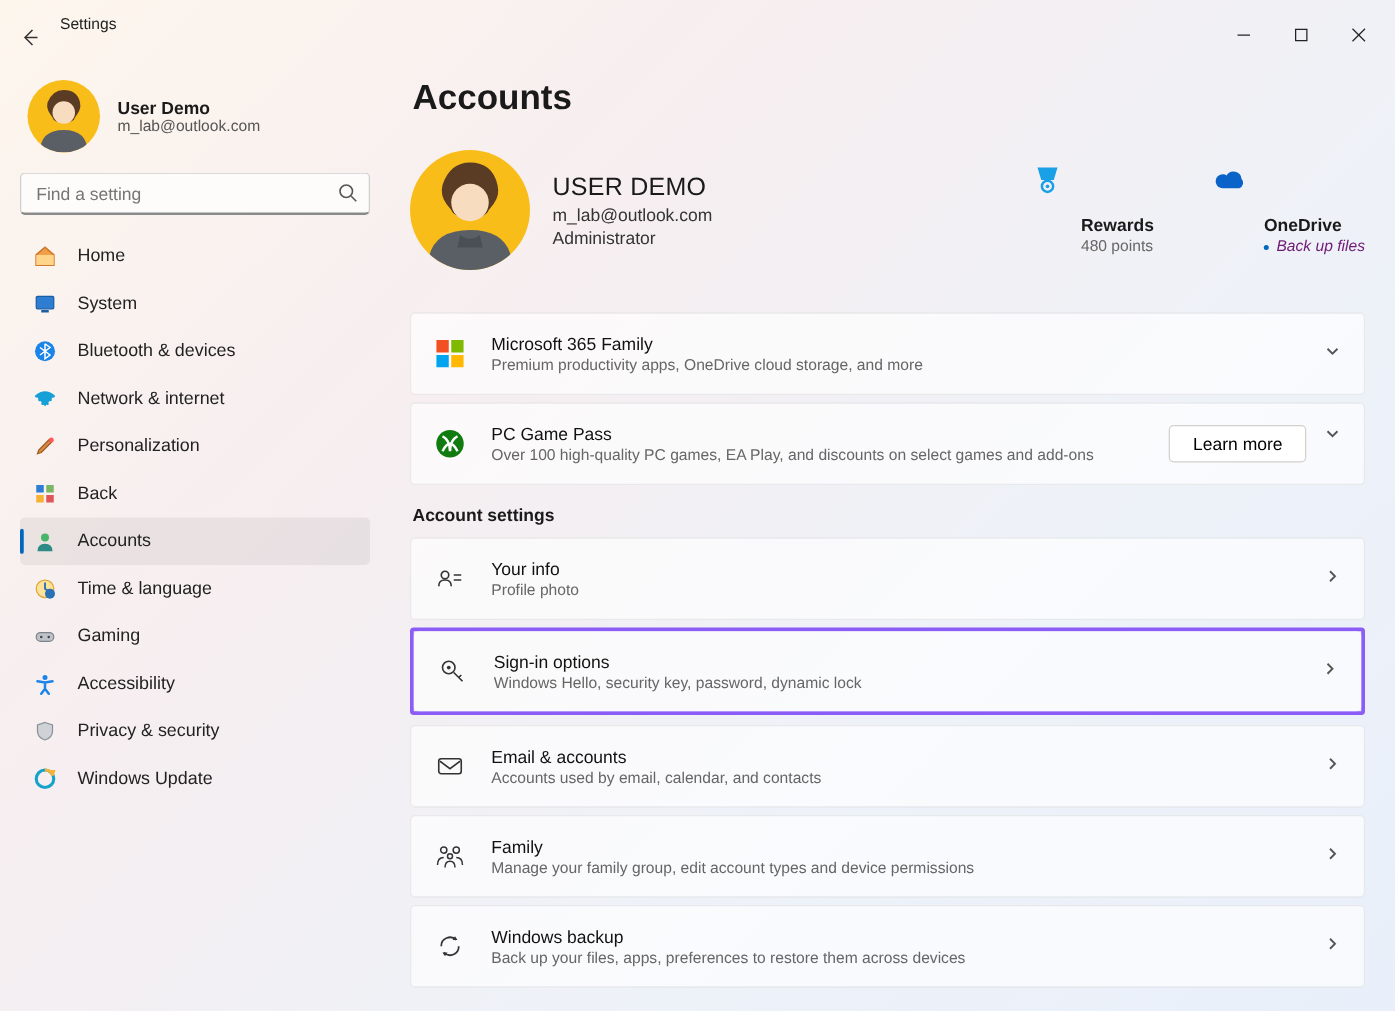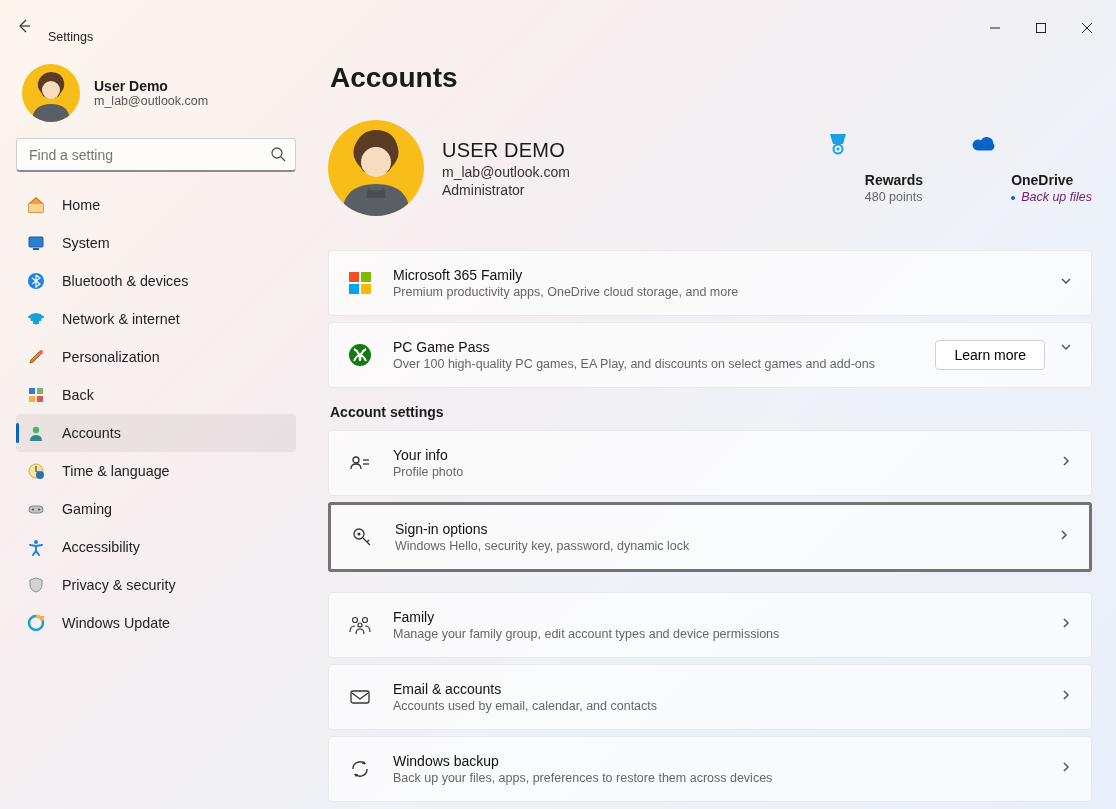--- a/index.html
+++ b/index.html
@@ -3,21 +3,21 @@
 <meta charset="utf-8">
 <style>
   * { box-sizing: border-box; margin: 0; padding: 0; }
   body {
     font-family: "Segoe UI", Tahoma, sans-serif;
     background: linear-gradient(135deg, #fdf6ed 0%, #f6eef0 35%, #eef2f8 65%, #e9effa 100%);
     width: 1116px; height: 809px; overflow: hidden;
     color: #1a1a1a;
   }
   
-  .titlebar { height: 44px; display:flex; align-items:flex-end; padding: 0 6px; }
+  .titlebar { height: 44px; display:flex; align-items:flex-start; padding: 12px 6px; }
   .titlebar .back { width: 36px; height:36px; display:flex; align-items:center; justify-content:center; border-radius:4px; cursor:pointer; }
   .titlebar .title { font-size: 12.5px; margin-left: 6px; color:#222; }
   .wincontrols { margin-left:auto; display:flex; }
   .wincontrols .btn { width:46px; height:32px; display:flex; align-items:center; justify-content:center; cursor:pointer; }
   .wincontrols .btn svg { stroke:#222; }
 
   
   .content { display:flex; height: calc(100% - 44px); }
   .sidebar { width: 312px; padding: 10px 16px 0 16px; }
   .main { flex:1; padding: 10px 24px 0 16px; overflow:hidden; }
@@ -61,21 +61,21 @@
   .card { background: rgba(255,255,255,0.65); border:1px solid rgba(0,0,0,0.07); border-radius:4px; margin-bottom:6px; }
   .card-row { display:flex; align-items:center; padding: 14px 18px; min-height:64px; gap:20px; cursor:pointer; }
   .card-icon { width:26px; height:26px; display:flex; align-items:center; justify-content:center; flex-shrink:0; }
   .card-text .t { font-size:14px; color:#111; }
   .card-text .s { font-size:12.5px; color:#666; margin-top:2px; }
   .card-right { margin-left:auto; display:flex; align-items:flex-start; gap:14px; }
   .chev { color:#555; }
   .learn-btn { background:#fff; border:1px solid #d4d0cc; border-radius:4px; padding:6px 18px; font-size:14px; cursor:pointer; }
   .section-label { font-size:14px; font-weight:600; margin: 16px 0 10px 2px; }
 
-  .highlight { border: 3px solid #737373; border-radius:3px; margin: 4px 0 20px 0; }
+  .highlight { border: 3px solid #8b5cf6; border-radius:3px; margin: 4px 0 8px 0; }
   .highlight .card { border:none; margin:0; background: rgba(255,255,255,0.65); }
 
   
   .avatar-svg { position:absolute; bottom:0; left:50%; transform:translateX(-50%); }
 </style>
 </head>
 <body>
 
 <div class="titlebar">
   <div class="back">
@@ -380,20 +380,40 @@
                   <path d="M5 3l4 4-4 4" fill="none" stroke="#555" stroke-width="1.5"></path>
                 </svg></span>
             </div>
         </div>
       </div>
     </div>
 
     <div class="card">
       <div class="card-row">
         <span class="card-icon">
+            <svg width="22" height="22" viewBox="0 0 22 22">
+              <rect x="2" y="5" width="18" height="12" rx="2" fill="none" stroke="#333" stroke-width="1.3"></rect>
+              <path d="M3 7l8 6 8-6" fill="none" stroke="#333" stroke-width="1.3"></path>
+            </svg>
+          </span>
+        <div class="card-text">
+          <div class="t">Email &amp; accounts</div>
+          <div class="s">Accounts used by email, calendar, and contacts</div>
+        </div>
+        <div class="card-right">
+            <span class="chev"><svg width="14" height="14" viewBox="0 0 14 14">
+                <path d="M5 3l4 4-4 4" fill="none" stroke="#555" stroke-width="1.5"></path>
+              </svg></span>
+          </div>
+      </div>
+    </div>
+
+    <div class="card">
+      <div class="card-row">
+        <span class="card-icon">
             <svg width="24" height="22" viewBox="0 0 24 22">
               <circle cx="7" cy="6" r="2.5" fill="none" stroke="#333" stroke-width="1.2"></circle>
               <circle cx="17" cy="6" r="2.5" fill="none" stroke="#333" stroke-width="1.2"></circle>
               <circle cx="12" cy="11" r="2" fill="none" stroke="#333" stroke-width="1.2"></circle>
               <path d="M2 18q0-6 5-6M22 18q0-6-5-6M8 20q0-5 4-5t4 5" fill="none" stroke="#333" stroke-width="1.2"></path>
             </svg>
           </span>
         <div class="card-text">
           <div class="t">Family</div>
           <div class="s">Manage your family group, edit account types and device permissions</div>
@@ -403,50 +423,30 @@
                 <path d="M5 3l4 4-4 4" fill="none" stroke="#555" stroke-width="1.5"></path>
               </svg></span>
           </div>
       </div>
     </div>
 
     <div class="card">
       <div class="card-row">
         <span class="card-icon">
             <svg width="22" height="22" viewBox="0 0 22 22">
-              <rect x="2" y="5" width="18" height="12" rx="2" fill="none" stroke="#333" stroke-width="1.3"></rect>
-              <path d="M3 7l8 6 8-6" fill="none" stroke="#333" stroke-width="1.3"></path>
-            </svg>
-          </span>
-        <div class="card-text">
-          <div class="t">Email &amp; accounts</div>
-          <div class="s">Accounts used by email, calendar, and contacts</div>
+              <path d="M4 11a7 7 0 0 1 12-5M18 11a7 7 0 0 1-12 5" fill="none" stroke="#333" stroke-width="1.4"></path>
+              <path d="M15 3l2 3-4 0zM7 19l-2-3 4 0z" fill="#333"></path>
+            </svg>
+          </span>
+        <div class="card-text">
+          <div class="t">Windows backup</div>
+          <div class="s">Back up your files, apps, preferences to restore them across devices</div>
         </div>
         <div class="card-right">
             <span class="chev"><svg width="14" height="14" viewBox="0 0 14 14">
                 <path d="M5 3l4 4-4 4" fill="none" stroke="#555" stroke-width="1.5"></path>
               </svg></span>
           </div>
       </div>
     </div>
 
-    <div class="card">
-      <div class="card-row">
-        <span class="card-icon">
-            <svg width="22" height="22" viewBox="0 0 22 22">
-              <path d="M4 11a7 7 0 0 1 12-5M18 11a7 7 0 0 1-12 5" fill="none" stroke="#333" stroke-width="1.4"></path>
-              <path d="M15 3l2 3-4 0zM7 19l-2-3 4 0z" fill="#333"></path>
-            </svg>
-          </span>
-        <div class="card-text">
-          <div class="t">Windows backup</div>
-          <div class="s">Back up your files, apps, preferences to restore them across devices</div>
-        </div>
-        <div class="card-right">
-            <span class="chev"><svg width="14" height="14" viewBox="0 0 14 14">
-                <path d="M5 3l4 4-4 4" fill="none" stroke="#555" stroke-width="1.5"></path>
-              </svg></span>
-          </div>
-      </div>
-    </div>
-
   </main>
 </div>
 
 </body></html>

